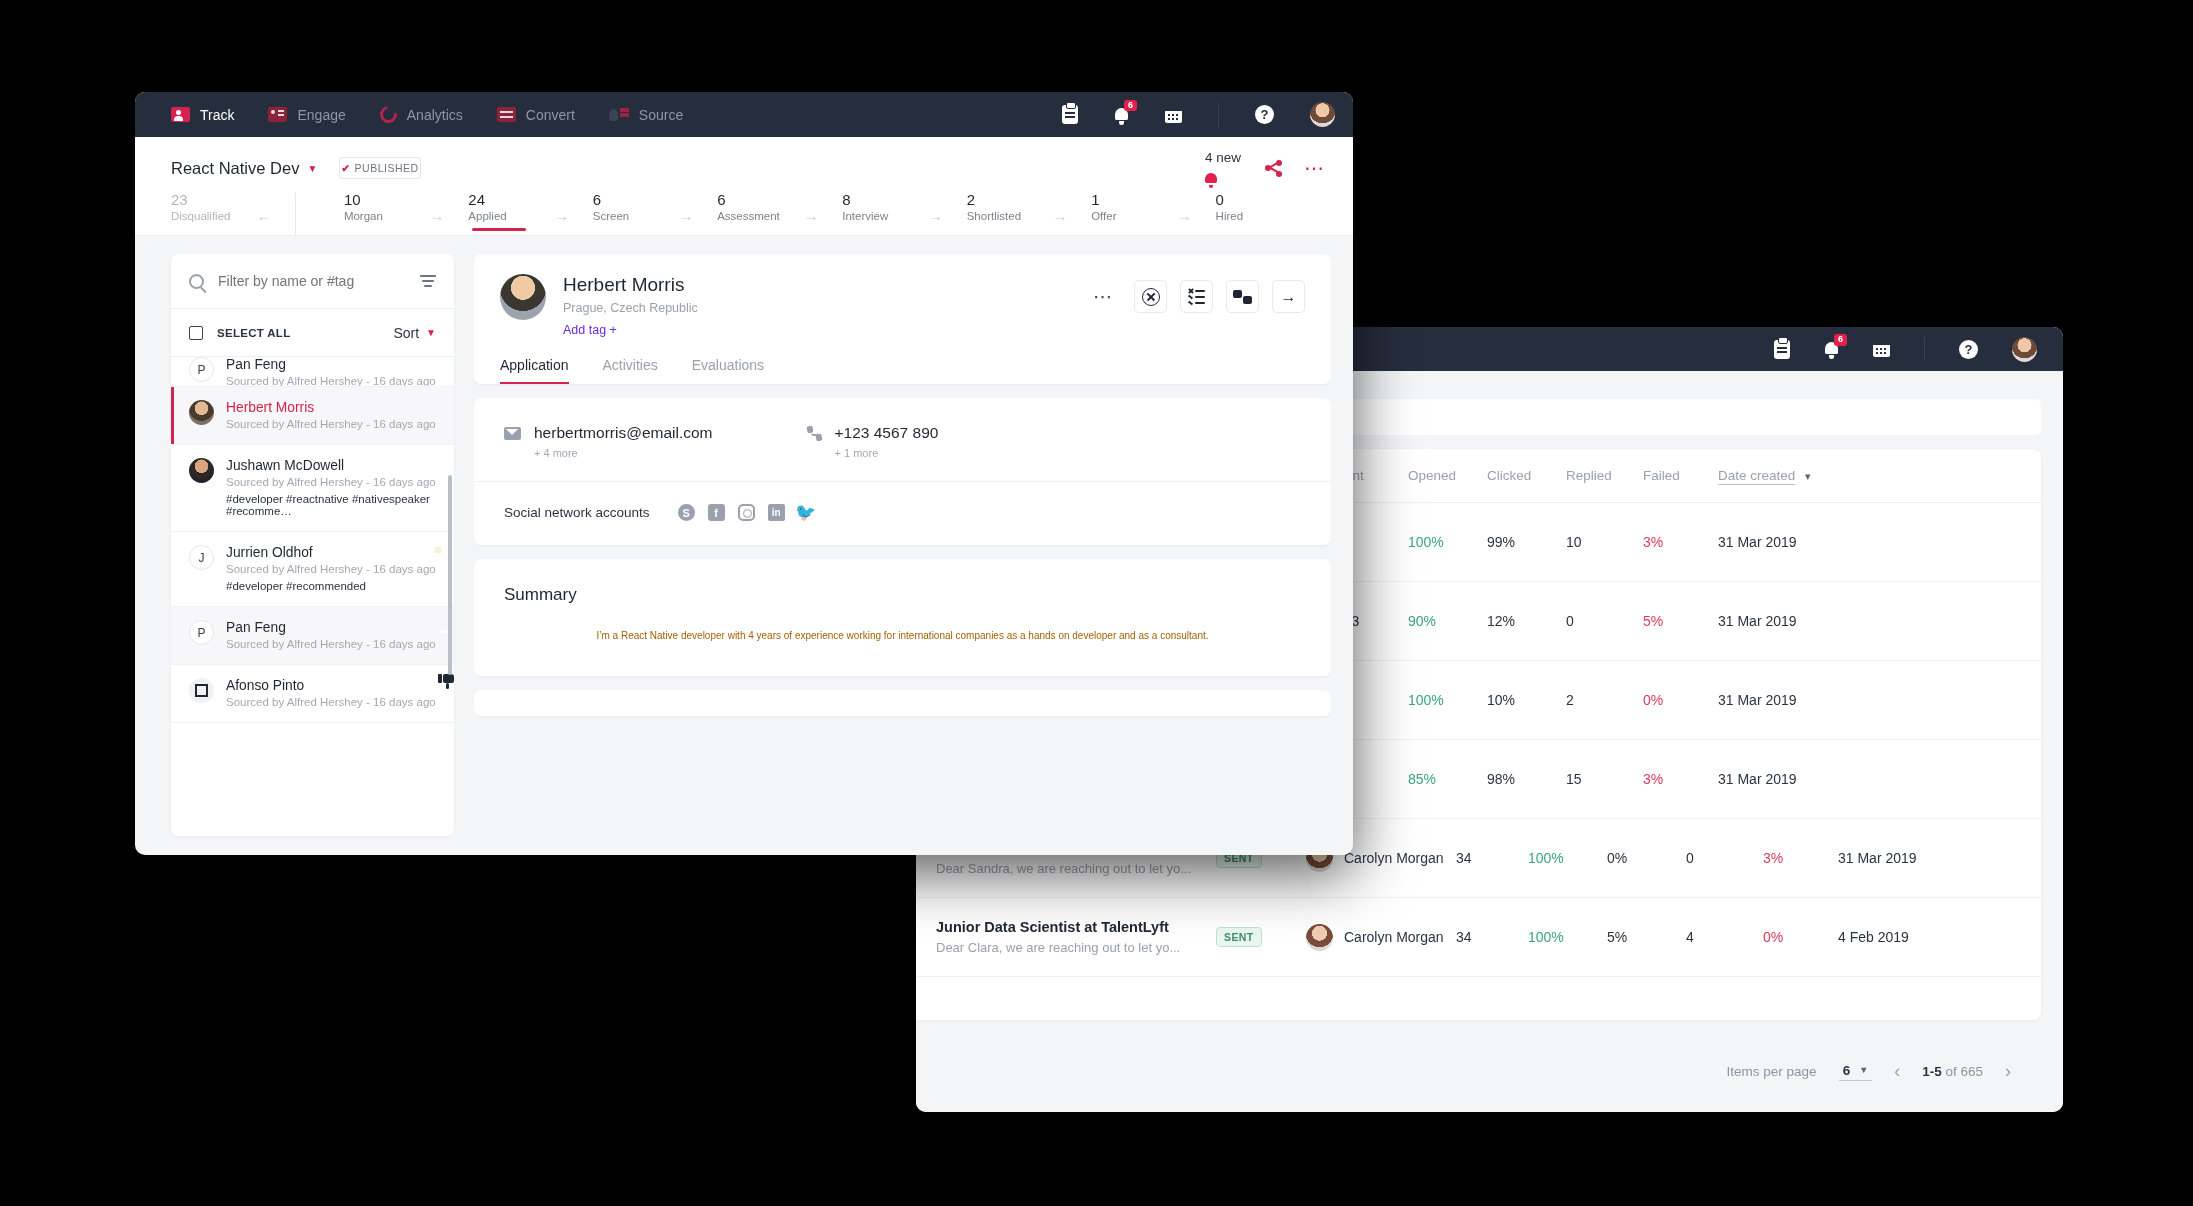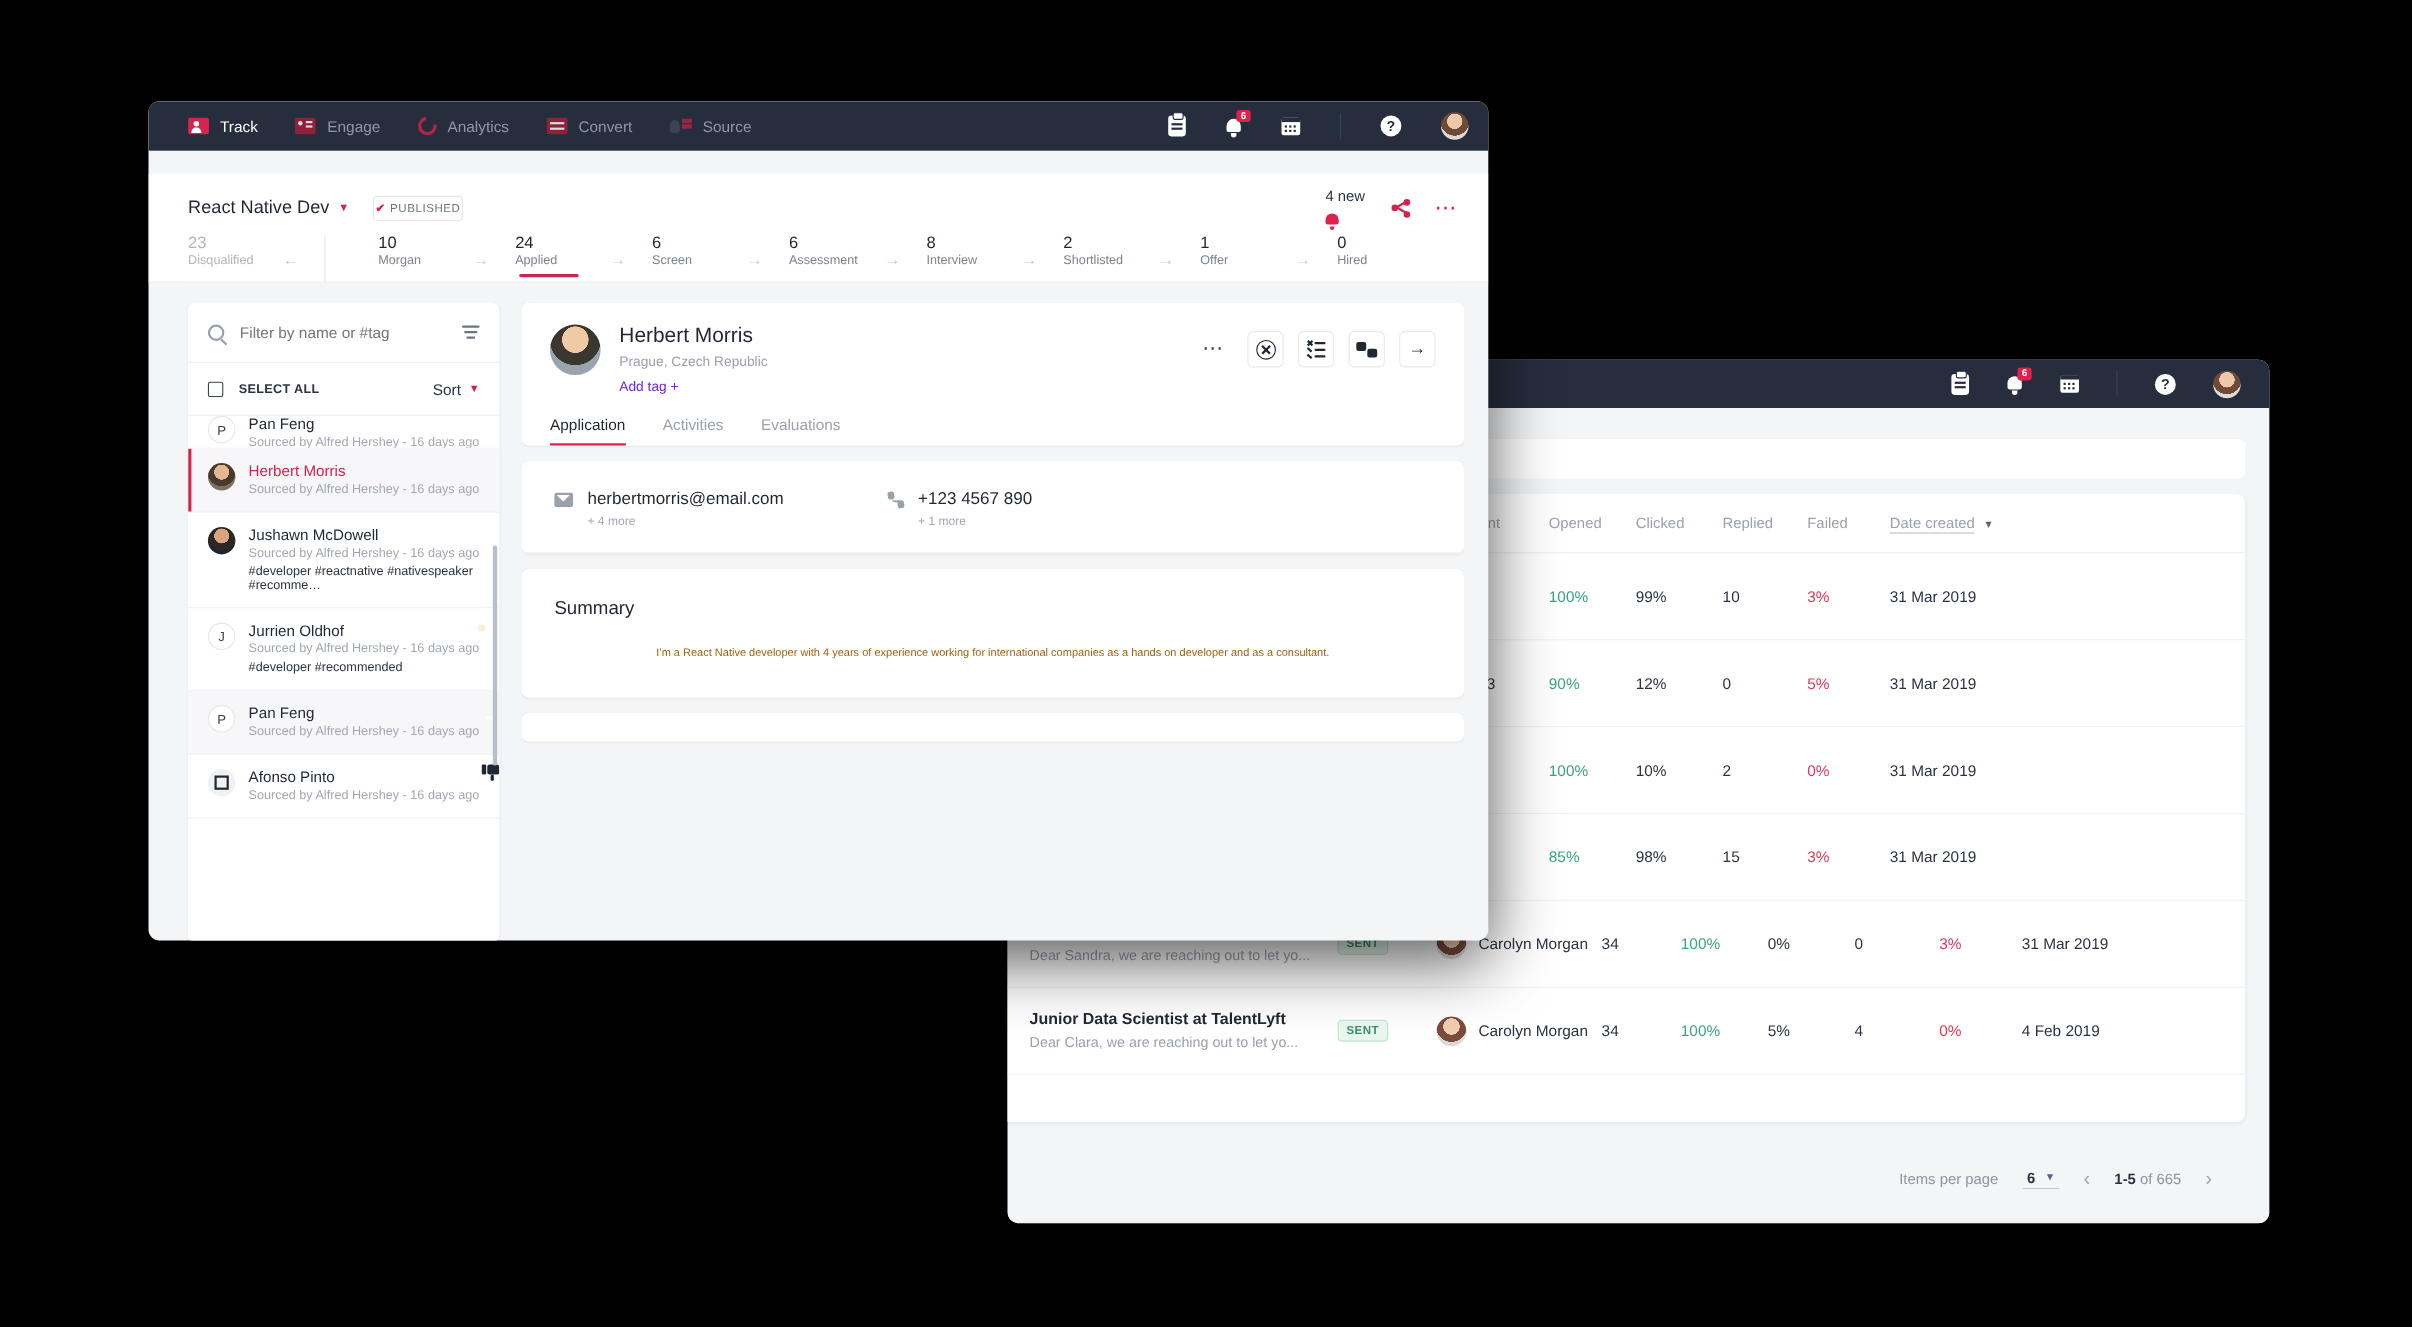--- a/index.html
+++ b/index.html
@@ -139,21 +139,21 @@
   .ic-cal{width:17px;height:16px;border-radius:2px;background:#fff;position:relative;}
   .ic-cal:before{content:"";position:absolute;left:0;top:0;width:100%;height:4px;background:#262d3d;}
   .ic-cal:after{content:"";position:absolute;left:3px;top:7px;width:2px;height:2px;background:#262d3d;
     box-shadow:4px 0 0 #262d3d,8px 0 0 #262d3d,0 4px 0 #262d3d,4px 4px 0 #262d3d,8px 4px 0 #262d3d;}
   .ic-help{width:19px;height:19px;border-radius:50%;background:#fff;color:#262d3d;
            font-size:13px;font-weight:700;display:flex;align-items:center;justify-content:center;}
   .avatar-nav{width:25px;height:25px;border-radius:50%;overflow:hidden;
               background: radial-gradient(circle at 50% 33%, #eec9a8 0 33%, #6d4b38 34% 62%, #ded9d4 63% 100%);}
 
   
-  .job-head { background:#fff; padding:14px 28px 0 36px;margin-top:21px; }
+  .job-head { background:#fff; padding:14px 28px 0 36px; }
   .job-top { display:flex; align-items:center; height:34px; }
   .job-title { font-size:16.5px; color:#1f2733; }
   .job-caret { color:#d4234c; font-size:10px; margin-left:8px; }
   .pub-badge { margin-left:22px; border:1px solid #e4e6ea; border-radius:4px;
                padding:4px 1px; font-size:10.5px; color:#6d7483; letter-spacing:.5px; }
   .pub-badge .tick { color:#d4234c; margin-right:4px; font-weight:700;}
   .job-top .sp { flex:1 1 auto; }
   .new-wrap { display:flex; align-items:flex-start; gap:8px; font-size:13.5px; color:#2b3342;flex-direction:column; }
   .bell-red { width:12px;height:13px;position:relative;}
   .bell-red:before{content:"";position:absolute;left:0;top:0;width:12px;height:10px;border-radius:6px 6px 2px 2px;background:#e0214b;}
@@ -693,20 +693,28 @@
             <span class="cinfo second">
               <span class="ph">
                   <b></b>
                 </span>
               <span>
                 <div class="cval">+123 4567 890</div>
                 <div class="cmore">+ 1 more</div>
               </span>
             </span>
           </div>
+          <div class="social-row">
+            <span class="social-lbl">Social network accounts</span>
+            <span class="sico sk">S</span>
+            <span class="sico fb">f</span>
+            <span class="sico ig"></span>
+            <span class="sico li">in</span>
+            <span class="sico tw">🐦</span>
+          </div>
         </div>
 
         <div class="card">
           <div class="summary">
             <div class="sum-title">Summary</div>
             <div class="sum-p">I’m a React Native developer with 4 years of experience working for international companies as a hands on developer and as a consultant.</div>
           </div>
         </div>
 
         <div class="card card-stub"></div>

